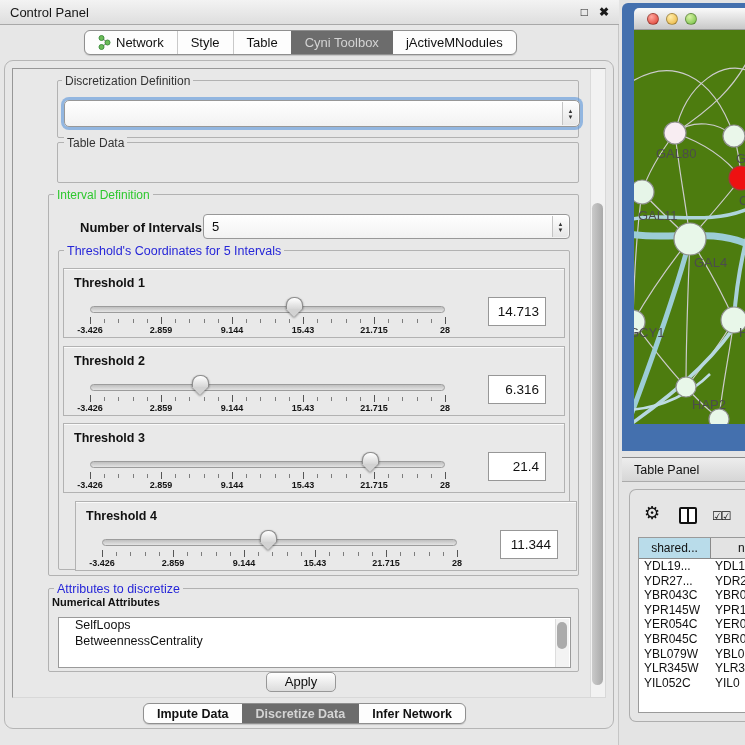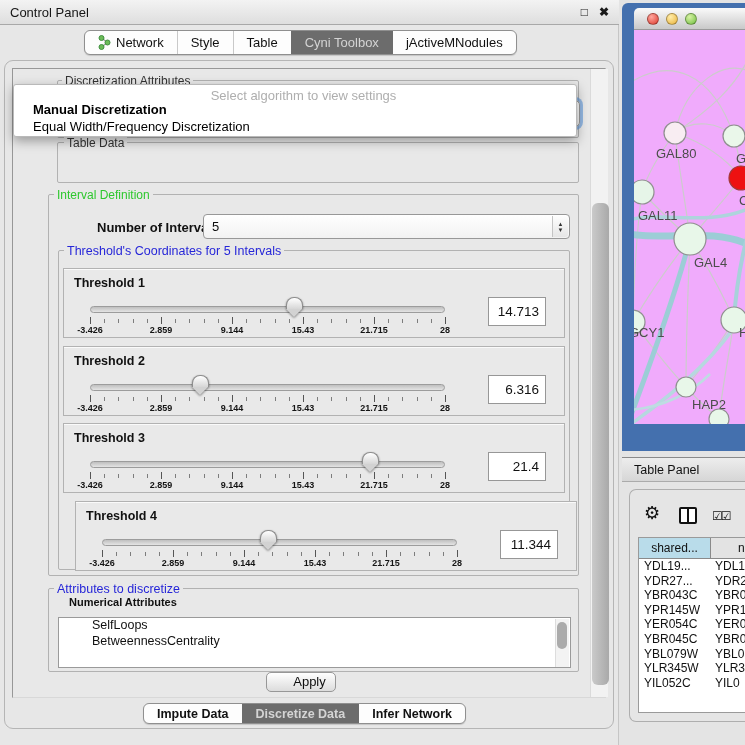--- a/index.html
+++ b/index.html
@@ -4,21 +4,21 @@
 <style>
   * { box-sizing: border-box; margin: 0; padding: 0; }
   html,body { width:745px; height:745px; }
   body {
     font-family: "Liberation Sans", sans-serif;
     background:#e4e4e4;
     position:relative;
     overflow:hidden;
     color:#111;
   }
-  .abs { position:absolute;padding-left:17px; }
+  .abs { position:absolute; }
 
   
   #control-panel { left:0; top:0; width:619px; height:745px; background:#e7e7e7; border-right:1px solid #c6c6c6; }
   #cp-titlebar { left:0; top:0; width:619px; height:25px;
     background:linear-gradient(#f3f3f3,#dedede); border-bottom:1px solid #a8a8a8;
     display:flex; align-items:center; padding:0 10px; font-size:13px; color:#161616; }
   #cp-title { flex:1; }
   .win-icon { font-size:12px; font-weight:bold; color:#1a1a1a; margin-left:11px; cursor:default; }
 
   
@@ -110,21 +110,21 @@
 
   
   #net-frame { left:622px; top:3px; width:123px; height:448px; background:#4470ae; border-radius:6px 0 0 0; }
   #net-titlebar { position:absolute; left:12px; top:5px; right:0; height:22px;
     background:linear-gradient(#fafafa,#c9c9c9); border-radius:5px 0 0 0; border-bottom:1px solid #9a9a9a;
     display:flex; align-items:center; gap:7px; padding-left:13px; }
   .tl { width:12px; height:12px; border-radius:50%; border:1px solid rgba(0,0,0,.3); }
   #tl-red    { background:radial-gradient(circle at 35% 30%, #ffa79e, #dd3a2d); }
   #tl-yellow { background:radial-gradient(circle at 35% 30%, #ffeDAa, #eab33a); }
   #tl-green  { background:radial-gradient(circle at 35% 30%, #d8f2a5, #6fbf3f); }
-  #net-canvas { position:absolute; left:12px; top:27px; right:0; height:394px; background:#f0abfc; overflow:hidden;text-decoration:underline; }
+  #net-canvas { position:absolute; left:12px; top:27px; right:0; height:394px; background:#4d7c0f; overflow:hidden;text-decoration:underline; }
   #net-svg text.node-label { font-size:13px; fill:#4c4c4c; font-family:"Liberation Sans",sans-serif; }
 
   
   #table-panel-bar { left:622px; top:457px; width:123px; height:25px;
     background:linear-gradient(#ededed,#d6d6d6); border-top:1px solid #8a8a8a; border-bottom:1px solid #ababab;
     display:flex; align-items:center; padding-left:12px; font-size:12.5px; color:#111; }
   #table-panel-body { left:629px; top:489px; width:116px; height:233px;
     background:#e5e5e5; border:1px solid #aeaeae; border-right:none; border-radius:7px 0 0 7px; }
   #tp-gear { position:absolute; left:14px; top:14px; font-size:18px; color:#111; line-height:18px; }
   #tp-split { position:absolute; left:49px; top:17px; width:18px; height:17px; background:#fff; border:2px solid #111; border-radius:2px; }
@@ -174,21 +174,21 @@
         <span>jActiveMNodules</span>
       </div>
     </div>
 
   <div class="abs groupbox" id="cp-outer"></div>
   <div class="abs" id="cp-inner"></div>
   <div class="abs" id="cp-vscroll"></div>
   <div class="abs" id="cp-vthumb"></div>
 
   <div class="abs groupbox" id="algo-group"></div>
-  <div class="group-label" id="algo-group-label">Discretization Attributes</div>
+  <div class="group-label" id="algo-group-label">Discretization Definition</div>
   <div class="combo" id="algo-combo">
     <span class="stepper">▲<br>▼</span>
   </div>
 
   <div class="abs groupbox" id="tabledata-group"></div>
   <div class="group-label" id="tabledata-label">Table Data</div>
 
   <div class="abs groupbox" id="interval-group"></div>
   <div class="group-label" id="interval-label">Interval Definition</div>
   <div class="abs" id="numint-label">Number of Intervals</div>
@@ -401,27 +401,20 @@
         <span>Impute Data</span>
       </div>
       <div class="seg-tab selected">
         <span>Discretize Data</span>
       </div>
       <div class="seg-tab">
         <span>Infer Network</span>
       </div>
     </div>
 
-  <div class="abs" id="algo-popup">
-    <div id="popup-prompt">Select algorithm to view settings</div>
-    <div id="popup-options">
-        <div class="popup-option bold">Manual Discretization</div>
-        <div class="popup-option">Equal Width/Frequency Discretization</div>
-      </div>
-  </div>
 </div>
 
 <div class="abs" id="net-frame">
   <div id="net-titlebar">
     <span class="tl" id="tl-red"></span>
     <span class="tl" id="tl-yellow"></span>
     <span class="tl" id="tl-green"></span>
   </div>
   <div id="net-canvas">
     <svg id="net-svg" width="111" height="394" viewBox="0 0 111 394">

